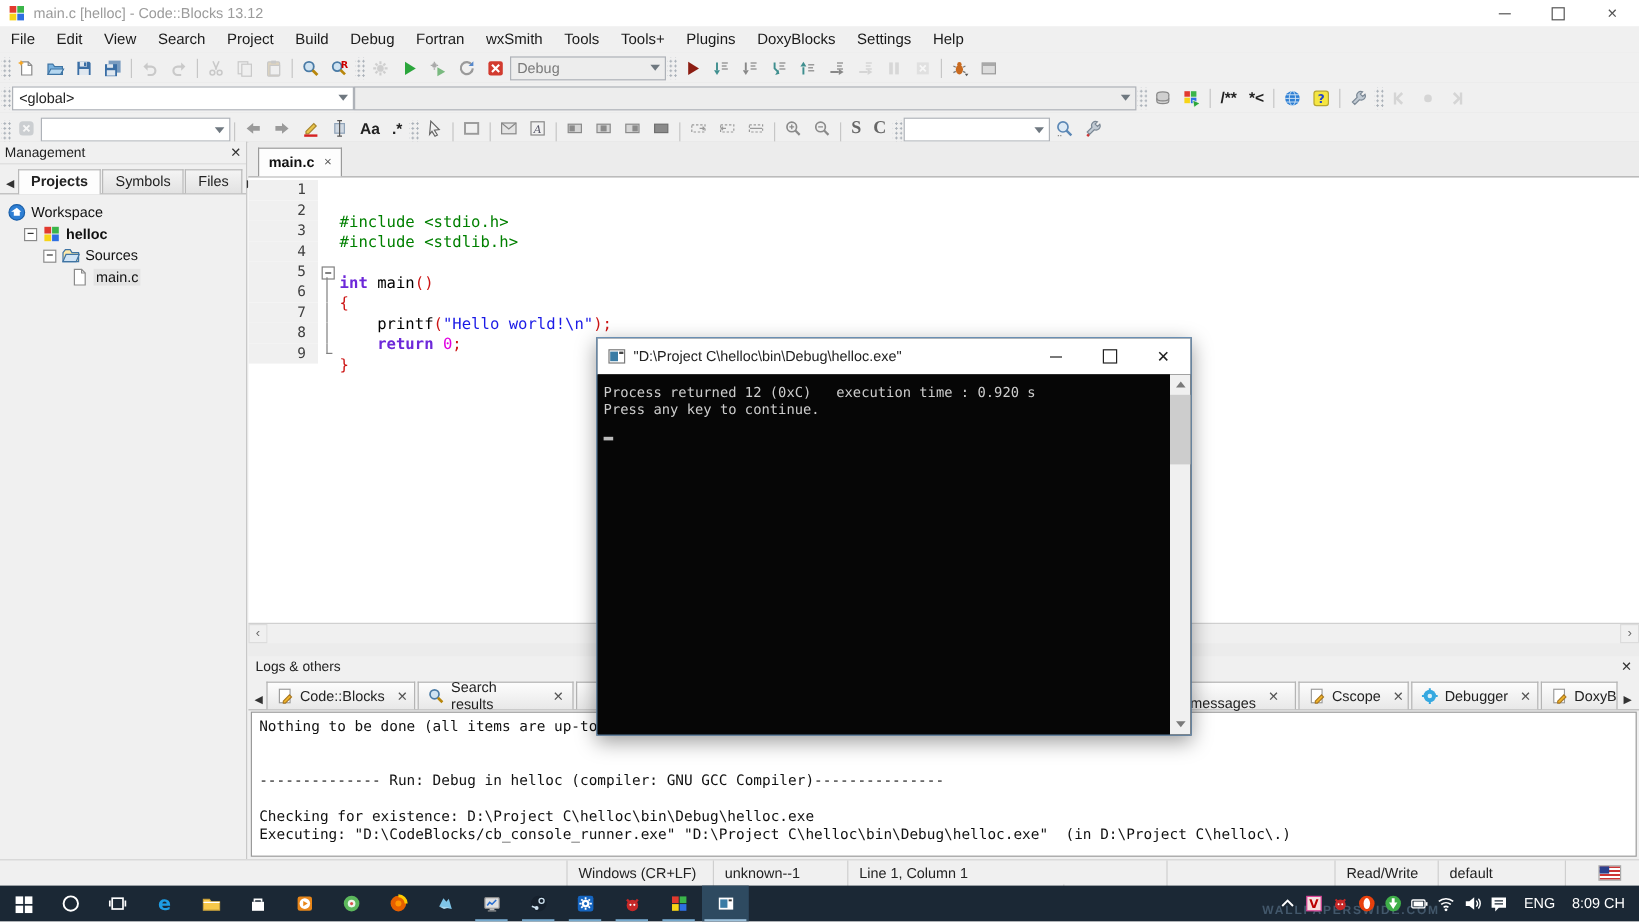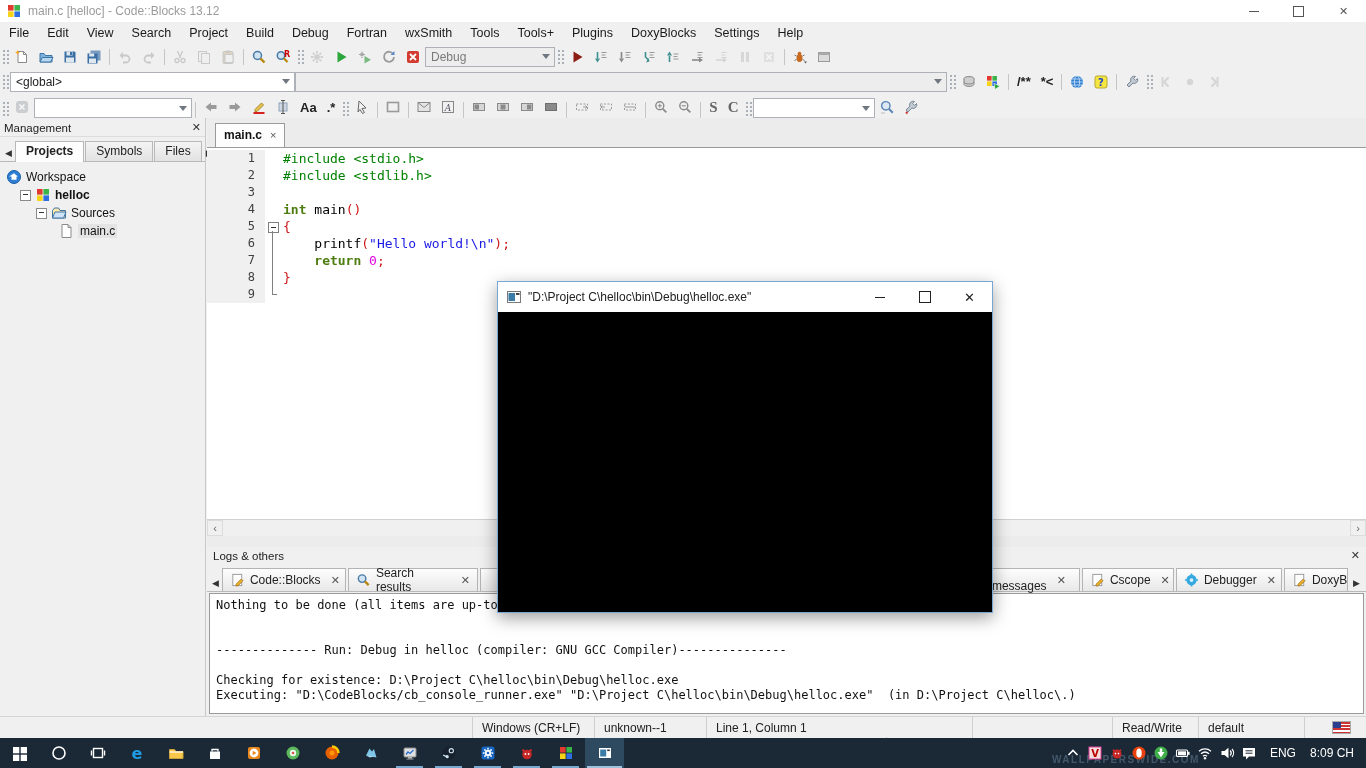--- a/index.html
+++ b/index.html
@@ -52,23 +52,23 @@
   .etab{background:#fdfdfd;border:1px solid #9a9a9a;border-bottom:none;font-size:12px;font-weight:bold;color:#111;padding:4px 8px 5px;display:flex;align-items:center;}
   .etab .x{font-weight:normal;color:#555;margin-left:8px;font-size:11px;}
   #ecode{position:absolute;left:0;top:30px;right:0;bottom:27px;background:#fff;display:flex;flex-direction:column;overflow:hidden;padding-top:2px;}
   .cl{display:flex;height:17px;flex:none;font-family:"DejaVu Sans Mono",monospace;font-size:13px;line-height:17px;}
   .cl .gut{width:58px;background:#f0f0f0;color:#404040;text-align:right;padding-right:10px;box-sizing:border-box;font-size:12px;flex:none;}
   .cl .fold{width:16px;position:relative;flex:none;background:#fff;}
   .fline{position:absolute;left:7px;width:1px;background:#808080;}
   .fbox{position:absolute;left:2.5px;top:3.5px;width:9px;height:9px;border:1px solid #808080;background:#fff;box-sizing:content-box;}
   .fbox::after{content:"";position:absolute;left:2px;top:4px;width:5px;height:1px;background:#303030;}
   .fcorner{position:absolute;left:7px;top:8px;width:5px;height:1px;background:#808080;}
-  .cl .src{white-space:pre;padding-left:2px;}
+  .cl .src{white-space:pre;padding-left:2px;margin-top:27px;}
   .tok-pp{color:#008000;}
-  .tok-kw{color:#4d7c0f;font-weight:bold;}
+  .tok-kw{color:#6d28d9;font-weight:bold;}
   .tok-op{color:#cc1414;}
   .tok-str{color:#1a1ae6;}
   .tok-num{color:#e000e0;}
   .tok-pl{color:#000;}
   #ehscroll{position:absolute;left:0;bottom:11px;right:0;height:16px;background:#f3f3f3;border-top:1px solid #d0d0d0;display:flex;align-items:center;}
   .sbtn{width:16px;height:16px;display:flex;align-items:center;justify-content:center;color:#666;font-size:11px;background:#f0f0f0;border:1px solid #dcdcdc;box-sizing:border-box;}
   #ehscroll .track{flex:1;height:16px;background:#f0f0f0;}
   
   #logs{left:207px;top:547px;width:1159px;height:169px;background:#f0f0f0;}
   #logs-header{height:17px;display:flex;align-items:center;font-size:11.5px;color:#222;padding:0 6px;}
@@ -904,20 +904,34 @@
           <span class="minbar"></span>
         </div>
       <div class="conbtn">
           <span class="maxbox"></span>
         </div>
       <div class="conbtn close">
           <span>✕</span>
         </div>
     </div>
   </div>
+  <div id="con-body">
+    <div id="con-text">Process returned 12 (0xC)   execution time : 0.920 s
+Press any key to continue.</div>
+    <div id="con-cursor"></div>
+    <div id="con-scroll">
+      <div class="up">
+          <span class="tri-up"></span>
+        </div>
+      <div id="con-thumb"></div>
+      <div class="down">
+          <span class="tri-down"></span>
+        </div>
+    </div>
+  </div>
 </div>
 
 <div id="statusbar" class="abs">
     <div class="sfield first"></div>
     <div class="sfield" style="width: 122px;">Windows (CR+LF)</div>
     <div class="sfield" style="width: 112px;">unknown--1</div>
     <div class="sfield" style="width: 180px;">Line 1, Column 1</div>
     <div class="sfield" style="width: 86px; margin-top: 40px;">Insert</div>
     <div class="sfield" style="width: 140px;"></div>
     <div class="sfield" style="width: 86px;">Read/Write</div>

